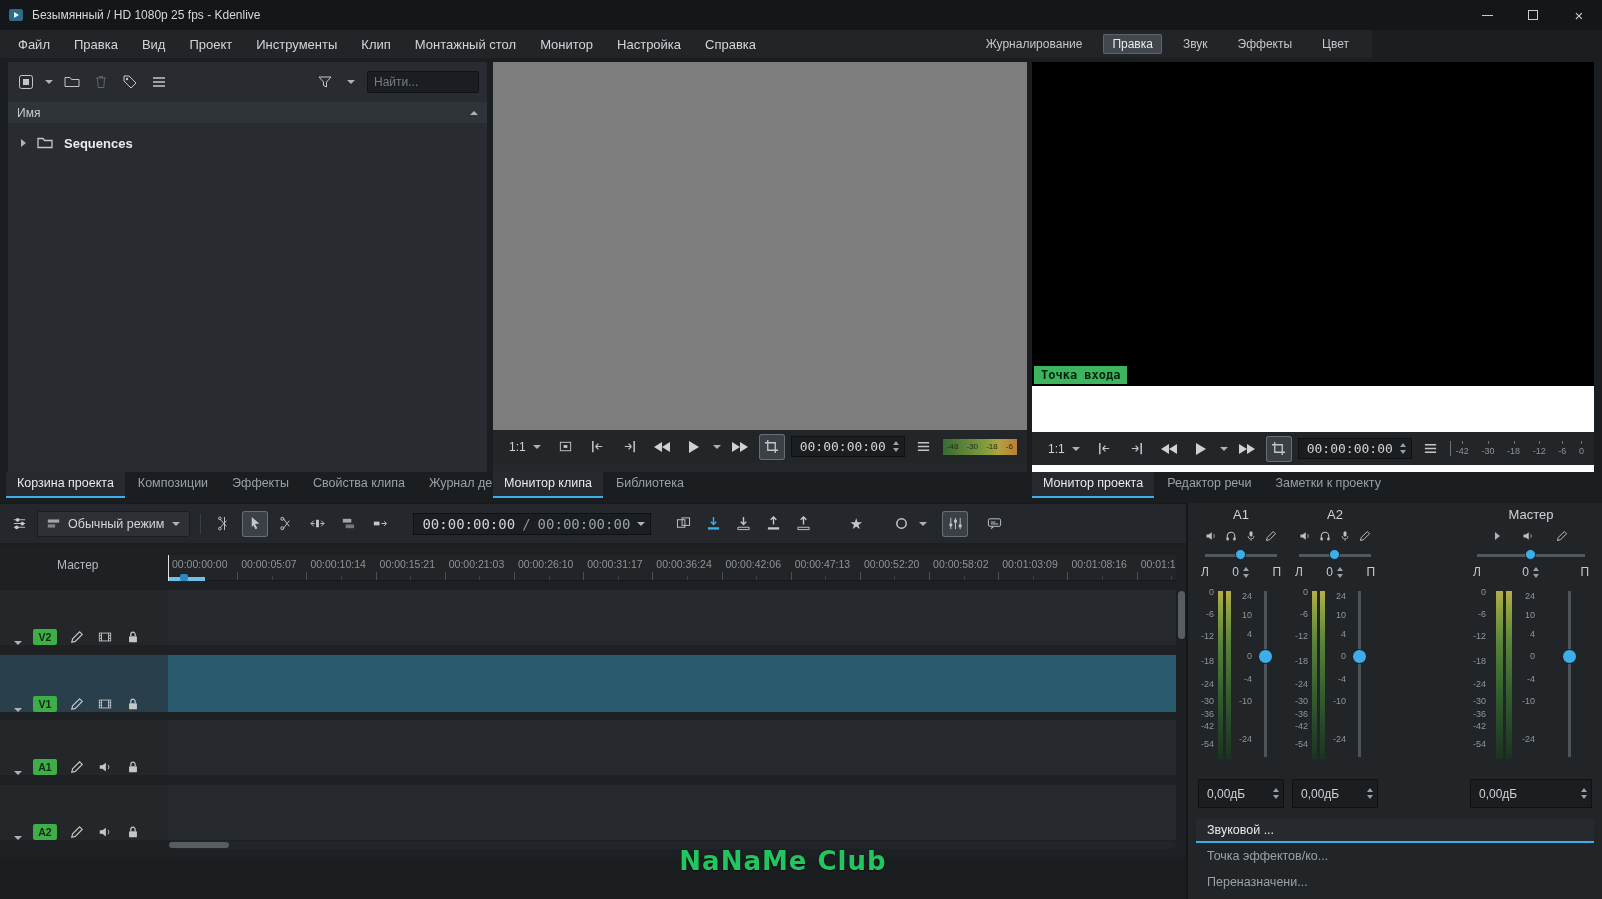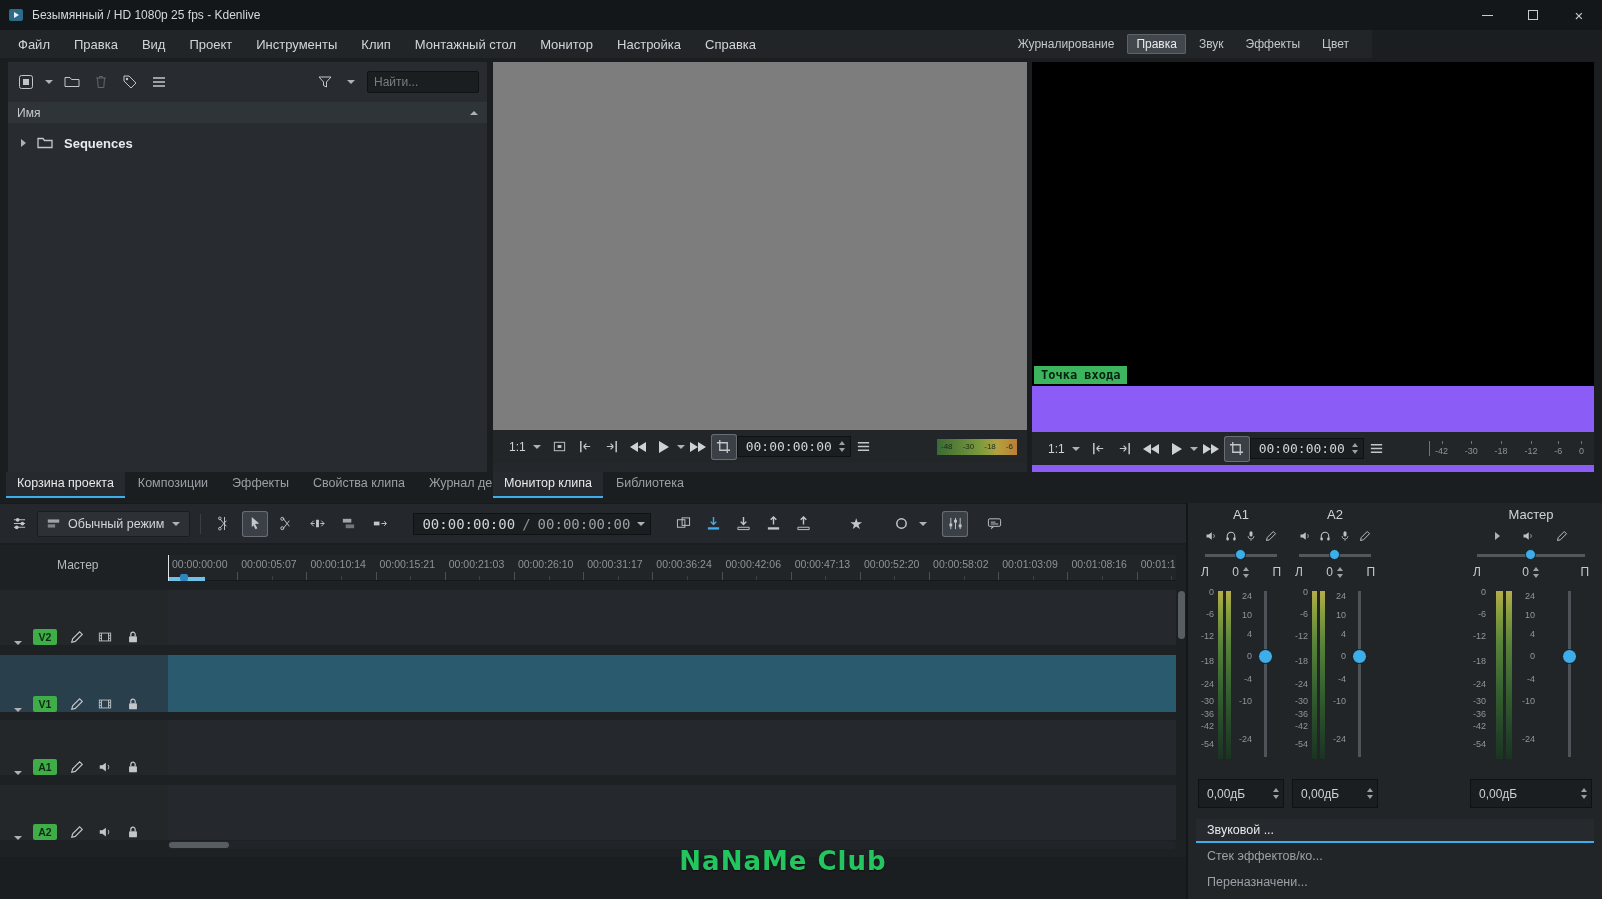--- a/index.html
+++ b/index.html
@@ -22,21 +22,21 @@
   .win-controls { margin-left:auto; display:flex; height:30px; }
   .win-btn { width:46px; height:30px; display:flex; align-items:center; justify-content:center; color:#c9cccf; }
   .win-min { width:11px; border-top:1px solid currentColor; display:block; }
   .win-sq  { width:10px; height:10px; border:1px solid currentColor; display:block; }
   .win-x   { font-size:15px; line-height:1; }
 
   
   .menubar { position:absolute; left:0; top:30px; width:1372px; height:28px;
     background:#222528; display:flex; align-items:center; padding:0 6px; }
   .menu-item { padding:4px 12px; color:#d2d5d8; font-size:13px; }
-  .layouts { margin-left:auto; display:flex; gap:4px; align-items:center; padding-right:8px; }
+  .layouts { margin-left:auto; display:flex; gap:12px; align-items:center; padding-right:8px; }
   .layout-item { padding:3px 9px; font-size:12px; color:#c3c7ca; border-radius:2px; }
   .layout-item.active { background:#41474c; box-shadow: inset 0 0 0 1px #5d6368; color:#e9ebec; }
 
   
   .icon-btn { width:26px; height:26px; display:flex; align-items:center; justify-content:center;
     border-radius:3px; color:#c3c7ca; flex:none; }
   .icon-btn.active { background:#3a4046; box-shadow: inset 0 0 0 1px #686e73; }
   .icon-btn svg { width:15px; height:15px; display:block; }
   .chev { width:0; height:0; border-left:4px solid transparent; border-right:4px solid transparent;
     border-top:4px solid #aeb2b6; display:inline-block; flex:none; }
@@ -72,26 +72,26 @@
     color:#cfd3d6; font-size:12px; padding:0 6px; font-family:"Liberation Sans", sans-serif; }
   .search-input::placeholder { color:#787d81; }
   .bin-header { height:21px; background:#2f3438; display:flex; align-items:center; padding:0 9px; font-size:12px; color:#c6cacd; }
   .bin-tree { padding-top:9px; }
   .tree-row { display:flex; align-items:center; gap:9px; padding-left:13px; height:22px; }
   .tree-row .label { font-weight:bold; font-size:13px; color:#e9ebed; }
 
   
   .clip-panel { position:absolute; left:493px; top:62px; width:534px; height:410px; background:#24272b; }
   .clip-video { height:368px; background:#7d7d7d; }
-  .proj-panel { position:absolute; left:1032px; top:62px; width:562px; height:410px; background:#8b5cf6; }
+  .proj-panel { position:absolute; left:1032px; top:62px; width:562px; height:410px; background:#ffffff; }
   .proj-video { height:324px; background:#000; position:relative; }
   .in-label { position:absolute; left:2px; bottom:2px; background:#3cb55e; color:#062310;
     font-family:"DejaVu Sans Mono", monospace; font-size:12px; font-weight:bold; padding:2px 7px; }
   .proj-gap { height:46px; }
-  .mon-controls { height:33px; background:#232629; display:flex; align-items:center; padding:0 10px; }
+  .mon-controls { height:33px; background:#232629; display:flex; align-items:center; padding:0 10px; gap:6px; }
   .zoom-dd { display:flex; align-items:center; gap:7px; padding:2px 6px; color:#cfd3d6; font-size:12px; }
   .clip-meter { margin-left:auto; width:80px; height:16px;
     background:linear-gradient(90deg,#3a6a33,#7d9b3d 55%,#b3a13f 75%,#bd7e35);
     display:flex; align-items:center; justify-content:space-between; font-size:8px; color:#1c2b1a; padding:0 4px; }
   .proj-meter { margin-left:auto; width:155px; border-left:1px solid #6f7478; padding-left:5px; }
   .pm-labels { display:flex; justify-content:space-between; font-size:9px; color:#8d9297; }
   .pm-labels span { position:relative; padding-top:5px; }
   .pm-labels span::before { content:''; position:absolute; top:0; left:50%; width:1px; height:3px; background:#6f7478; }
 
   
@@ -423,20 +423,26 @@
             <span>-42</span>
             <span>-30</span>
             <span>-18</span>
             <span>-12</span>
             <span>-6</span>
             <span>0</span>
           </div>
       </div>
     </div>
   </div>
+  <div class="tabbar" style="left:1032px; top:472px;">
+
+  <div class="tab active">Монитор проекта</div>
+      <div class="tab">Редактор речи</div>
+      <div class="tab">Заметки к проекту</div>
+    </div>
 
   <div class="tl-toolbar">
     <span class="icon-btn">
       <svg viewBox="0 0 16 16">
           <path d="M2 4h12M2 8h12M2 12h12" stroke="currentColor"></path>
           <circle cx="6" cy="4" r="2" fill="currentColor"></circle>
           <circle cx="11" cy="8" r="2" fill="currentColor"></circle>
           <circle cx="5" cy="12" r="2" fill="currentColor"></circle>
         </svg>
     </span>
@@ -917,21 +923,21 @@
               <i class="t-up"></i>
               <i class="t-dn"></i>
             </span>
         </div>
       </div>
     </div>
 
     <div class="tabbar mixer-tabs">
 
     <div class="tab active">Звуковой ...</div>
-        <div class="tab">Стек эффектов/ко...</div>
+        <div class="tab">Точка эффектов/ко...</div>
         <div class="tab">Переназначени...</div>
         <div class="tab">Субтитры</div>
       </div>
 
     <div class="mixer-bottom">
       <span>
           <svg viewBox="0 0 16 16">
             <path d="M2 2h5l7 7-5 5-7-7z" fill="none" stroke="currentColor"></path>
             <circle cx="5" cy="5" r="1.2" fill="currentColor"></circle>
           </svg>

